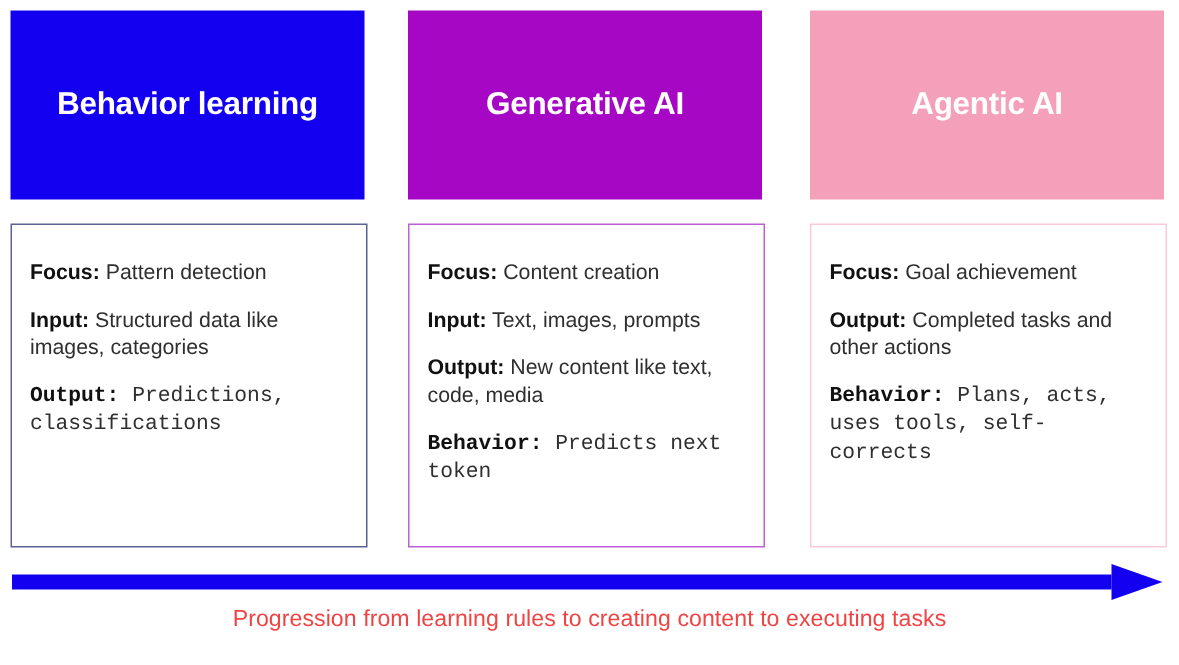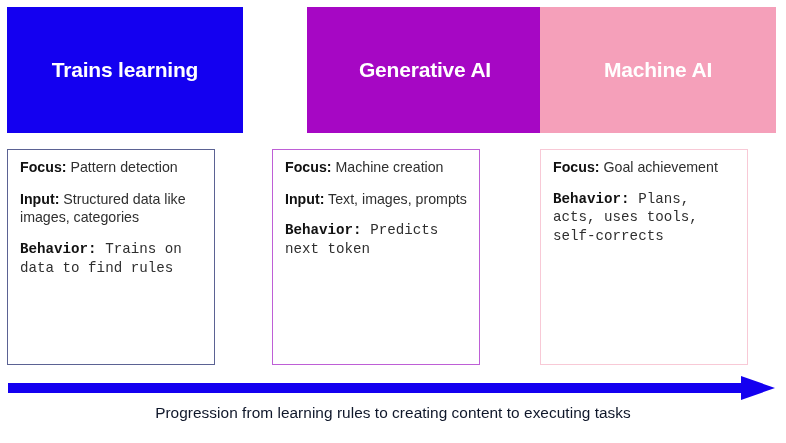--- a/index.html
+++ b/index.html
@@ -24,21 +24,21 @@
     background: #ffffff;
   }
 
   
   .col {
     position: absolute;
     top: 7px;
     width: 236px;
   }
   .col-0 { left: 7px; }
-  .col-1 { left: 272px; margin-left: 35px; }
+  .col-1 { left: 272px; }
   .col-2 { left: 540px; }
 
   
   .header {
     height: 126px;
     display: flex;
     align-items: center;
     justify-content: center;
     box-sizing: border-box;
     padding: 0 8px;
@@ -49,26 +49,26 @@
     font-weight: bold;
     letter-spacing: -0.2px;
     text-align: center;
     line-height: 1.15;
   }
 
   
   .card {
     position: absolute;
     top: 149px;
-    width: 208px;
+    width: 238px;
     height: 216px;
     box-sizing: border-box;
     border: 1.6px solid #000;
     background: #ffffff;
-    padding: 8px 12px 8px 12px;
+    padding: 23px 12px 8px 12px;
     overflow: hidden;
   }
   .card-0 { left: 7px; }
   .card-1 { left: 272px; }
   .card-2 { left: 540px; }
 
   .entry {
     font-size: 14.2px;
     line-height: 1.32;
     color: #2b2b2b;
@@ -104,81 +104,89 @@
     letter-spacing: 0.05px;
   }
 </style>
 </head>
 <body>
 
 <div class="slide">
 
   <div class="col col-0">
     <div class="header" style="background: rgb(20, 0, 240);">
-      <div class="header-title" style="color: rgb(255, 255, 255);">Trains learning</div>
+      <div class="header-title" style="color: rgb(255, 255, 255);">Behavior learning</div>
     </div>
   </div>
 
   <div class="card card-0" style="border-color: rgb(91, 98, 147);">
     <div class="entry">
       <span class="lbl">Focus:</span>
       <span class="val">Pattern detection</span>
     </div>
     <div class="entry">
       <span class="lbl">Input:</span>
       <span class="val">Structured data like images, categories</span>
     </div>
     <div class="entry">
-      <span class="lbl">Behavior:</span>
-      <span class="val">Trains on data to find rules</span>
+      <span class="lbl">Output:</span>
+      <span class="val">Predictions, classifications</span>
     </div>
   </div>
 
   <div class="col col-1">
     <div class="header" style="background: rgb(166, 7, 196);">
       <div class="header-title" style="color: rgb(255, 255, 255);">Generative AI</div>
     </div>
   </div>
 
   <div class="card card-1" style="border-color: rgb(190, 95, 214);">
     <div class="entry">
       <span class="lbl">Focus:</span>
-      <span class="val">Machine creation</span>
+      <span class="val">Content creation</span>
     </div>
     <div class="entry">
       <span class="lbl">Input:</span>
       <span class="val">Text, images, prompts</span>
+    </div>
+    <div class="entry">
+      <span class="lbl">Output:</span>
+      <span class="val">New content like text, code, media</span>
     </div>
     <div class="entry">
       <span class="lbl">Behavior:</span>
       <span class="val">Predicts next token</span>
     </div>
   </div>
 
   <div class="col col-2">
     <div class="header" style="background: rgb(245, 160, 186);">
-      <div class="header-title" style="color: rgb(255, 255, 255);">Machine AI</div>
+      <div class="header-title" style="color: rgb(255, 255, 255);">Agentic AI</div>
     </div>
   </div>
 
   <div class="card card-2" style="border-color: rgb(248, 201, 214);">
     <div class="entry">
       <span class="lbl">Focus:</span>
       <span class="val">Goal achievement</span>
+    </div>
+    <div class="entry">
+      <span class="lbl">Output:</span>
+      <span class="val">Completed tasks and other actions</span>
     </div>
     <div class="entry">
       <span class="lbl">Behavior:</span>
       <span class="val">Plans, acts, uses tools, self-corrects</span>
     </div>
   </div>
 
   <div class="arrow-wrap">
     <svg width="786" height="30" viewBox="0 0 786 30">
       <g id="arrow-shape" fill="#1400F0">
         <rect id="arrow-shaft" x="8" y="7" width="733" height="10"></rect>
         <polygon id="arrow-head" points="741,0 775,12 741,24"></polygon>
       </g>
     </svg>
   </div>
 
-  <div class="caption" style="color: #0f172a;">Progression from learning rules to creating content to executing tasks</div>
+  <div class="caption" style="color: #ef4444;">Progression from learning rules to creating content to executing tasks</div>
 
 </div>
 
 </body></html>

